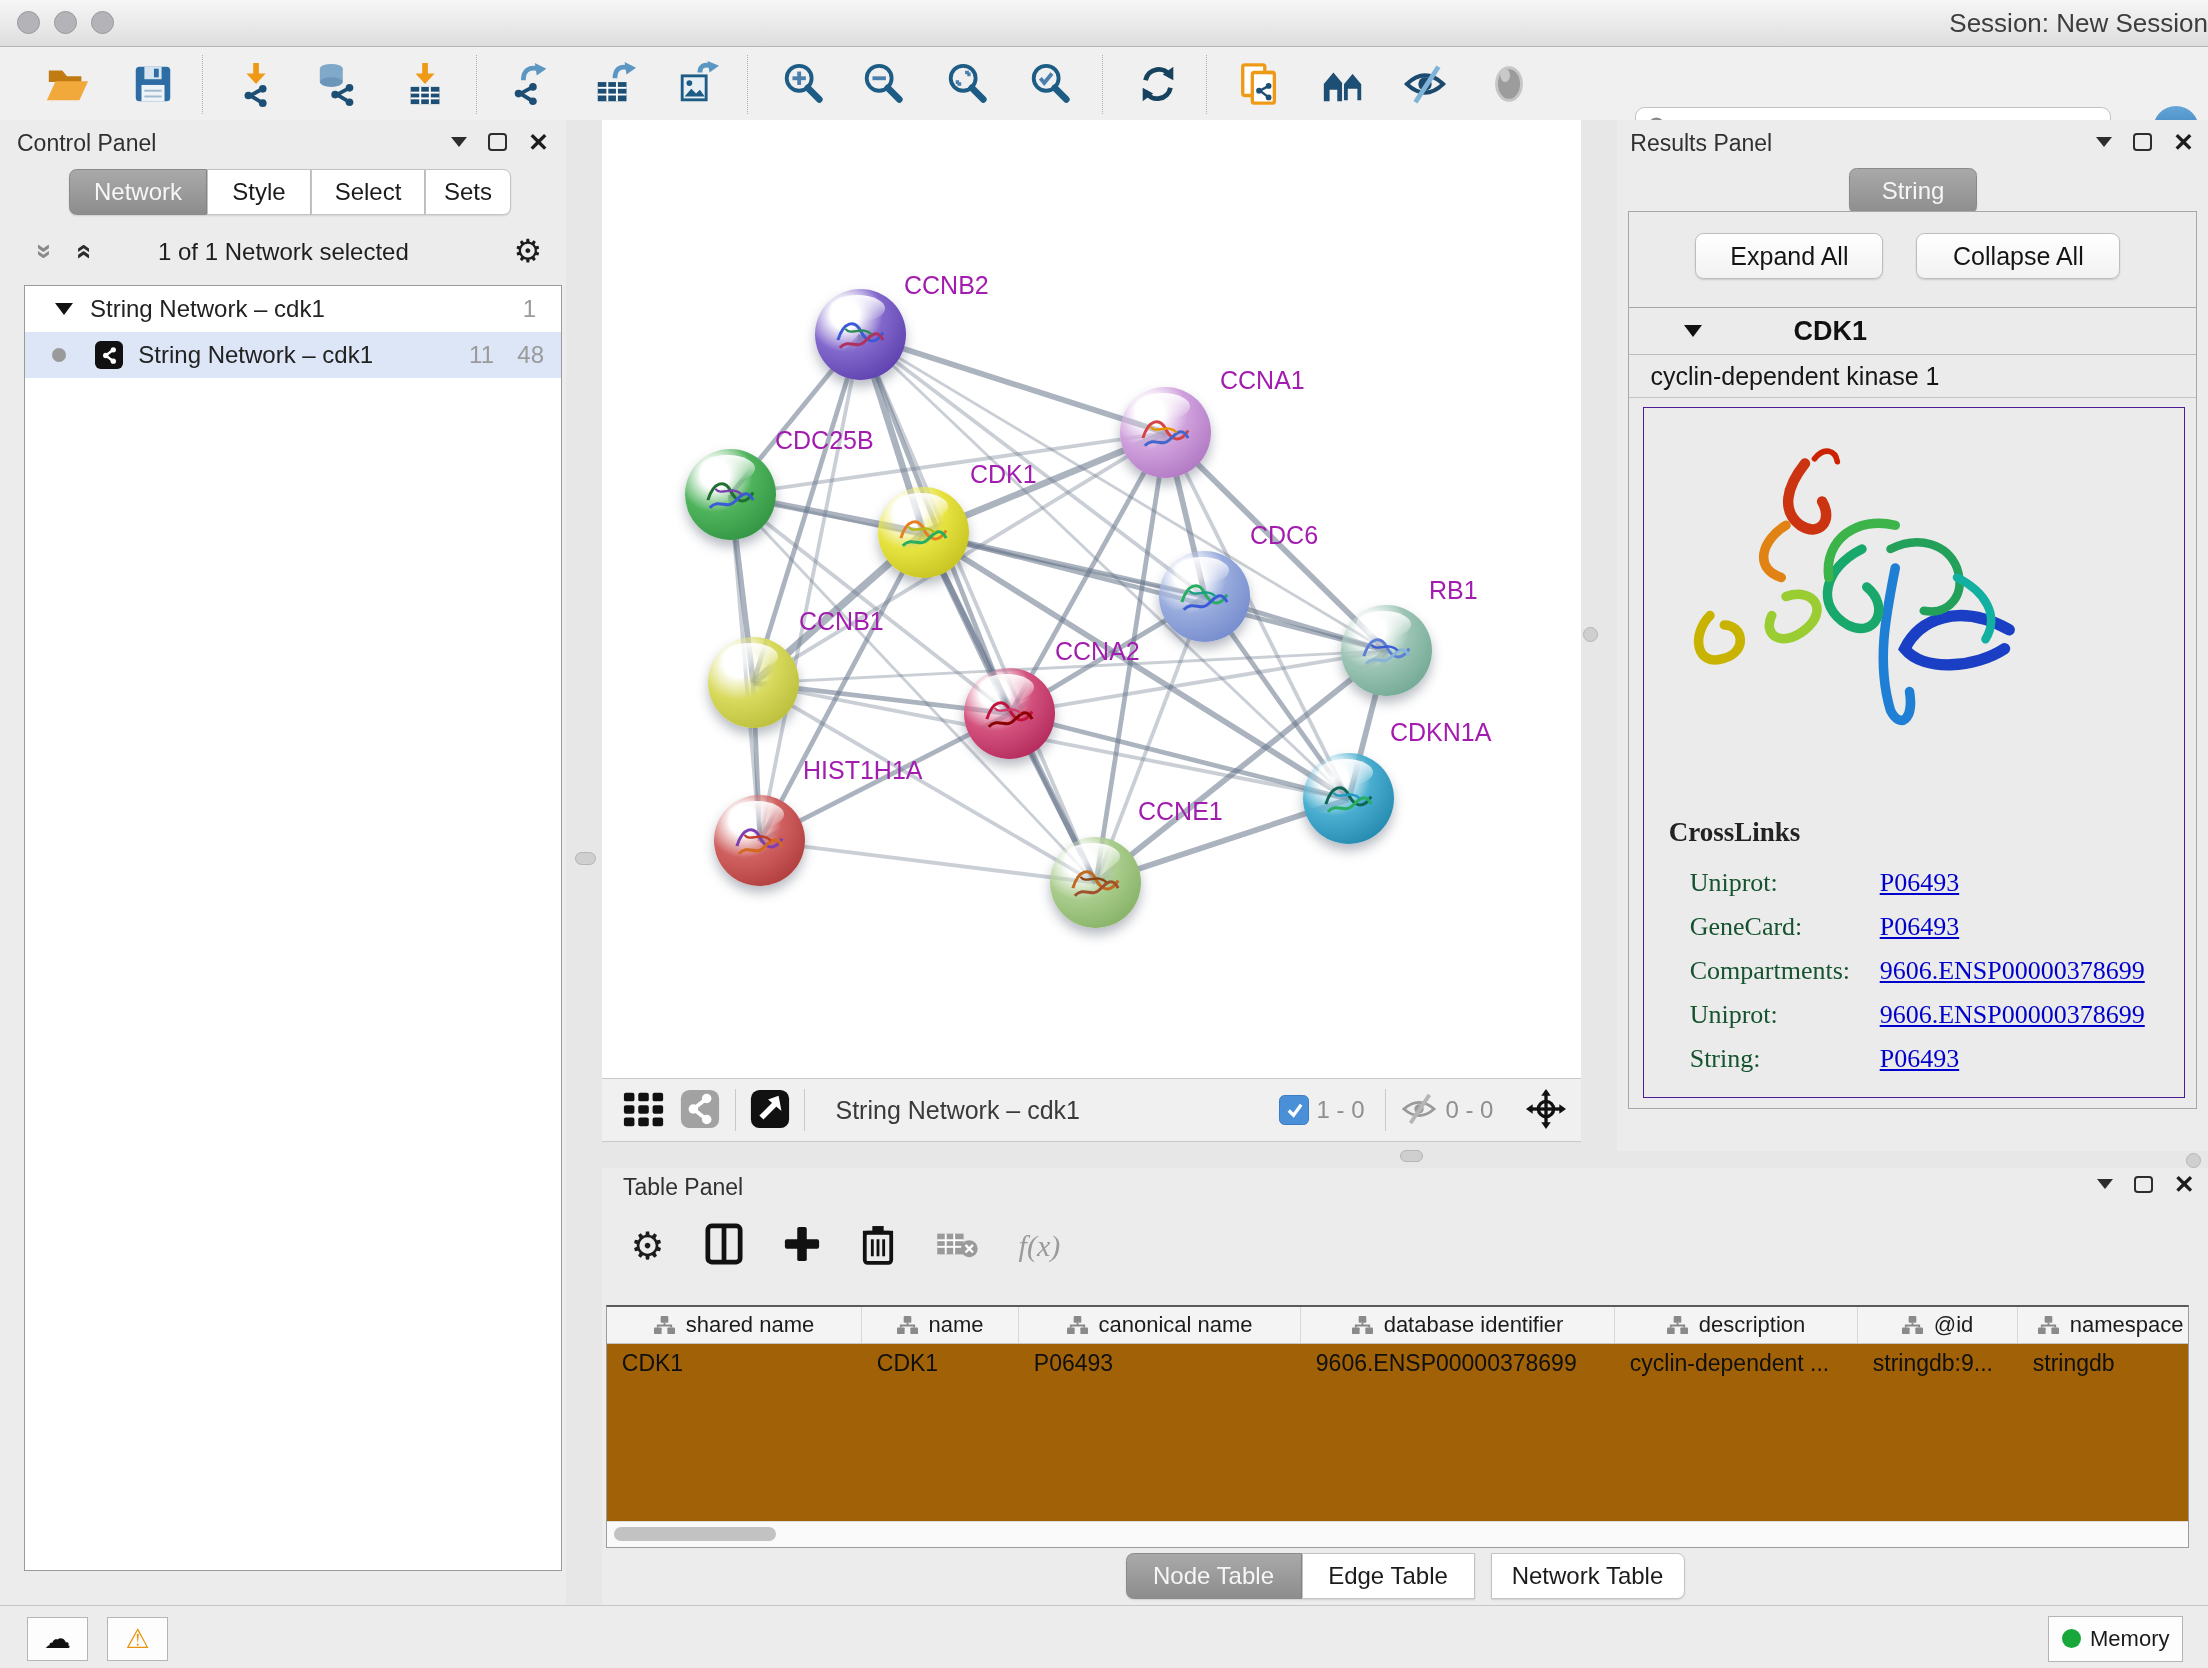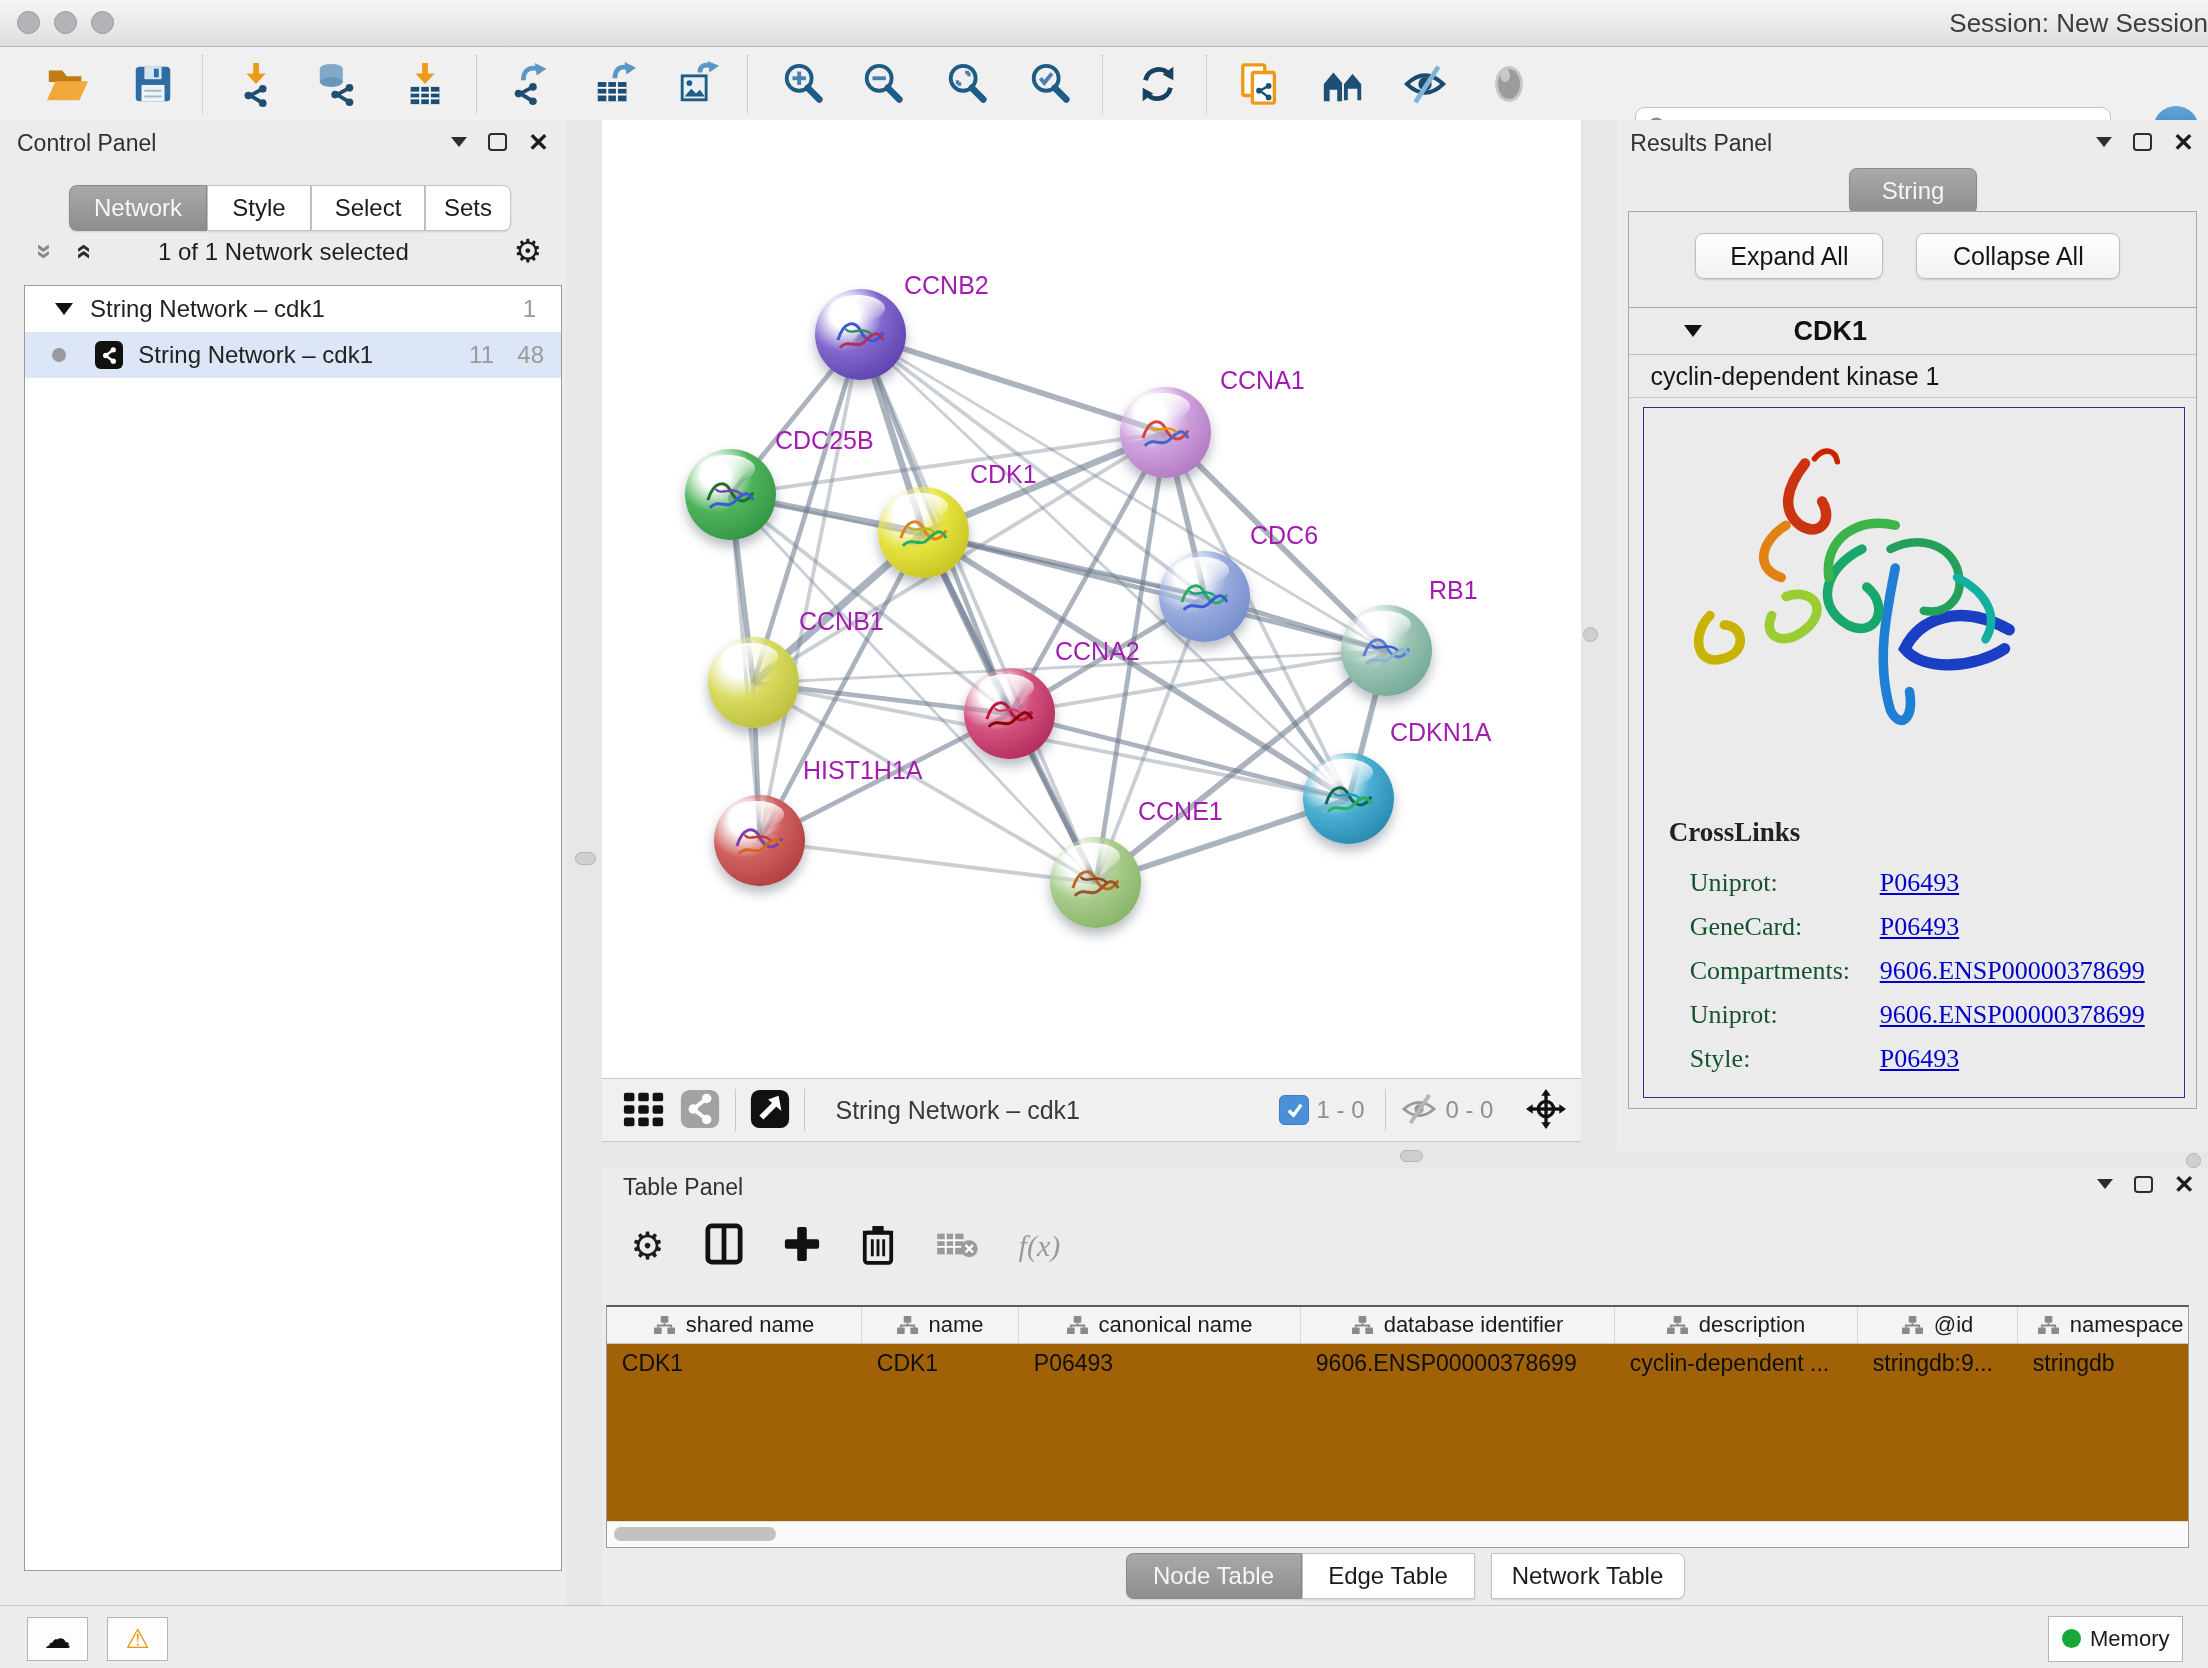--- a/index.html
+++ b/index.html
@@ -319,21 +319,21 @@
       </div>
   </div>
 
   <div id="control-panel">
     <div id="cp-title" class="panel-title">Control Panel</div>
     <div class="win-icons" style="right:17px">
       <span class="wi-caret"></span>
       <span class="wi-float"></span>
       <span class="wi-close">✕</span>
     </div>
-    <div id="cp-tabs"><span class="seg selected" style="width: 138px;">Network</span><span class="seg" style="width: 104px;">Style</span><span class="seg" style="width: 114px;">Select</span><span class="seg" style="width: 86px; margin-top: 16px;">Sets</span></div>
+    <div id="cp-tabs"><span class="seg selected" style="width: 138px;">Network</span><span class="seg" style="width: 104px;">Style</span><span class="seg" style="width: 114px;">Select</span><span class="seg" style="width: 86px;">Sets</span></div>
     <div id="cp-selbar">
       <span class="dbl-chev" style="position:absolute;left:27px;top:7.6px">»</span>
       <span class="dbl-chev up" style="position:absolute;left:63px;top:7.6px">»</span>
       <span id="cp-selbar-label">1 of 1 Network selected</span>
       <span class="gear" style="position:absolute;right:13.3px;top:7.6px">⚙</span>
     </div>
     <div id="cp-tree">
       <div class="tree-row">
         <span class="tree-caret"></span>
         <span>String Network – cdk1</span>
@@ -627,21 +627,21 @@
               </div>
               <div class="xl-row">
                 <span class="xl-label">Compartments:</span>
                 <span class="xl-value">9606.ENSP00000378699</span>
               </div>
               <div class="xl-row">
                 <span class="xl-label">Uniprot:</span>
                 <span class="xl-value">9606.ENSP00000378699</span>
               </div>
               <div class="xl-row">
-                <span class="xl-label">Style:</span>
+                <span class="xl-label">String:</span>
                 <span class="xl-value">P06493</span>
               </div>
             </div>
         </div>
       </div>
     </div>
   </div>
 
   <div id="table-panel">
     <div id="tp-title" class="panel-title">Table Panel</div>

